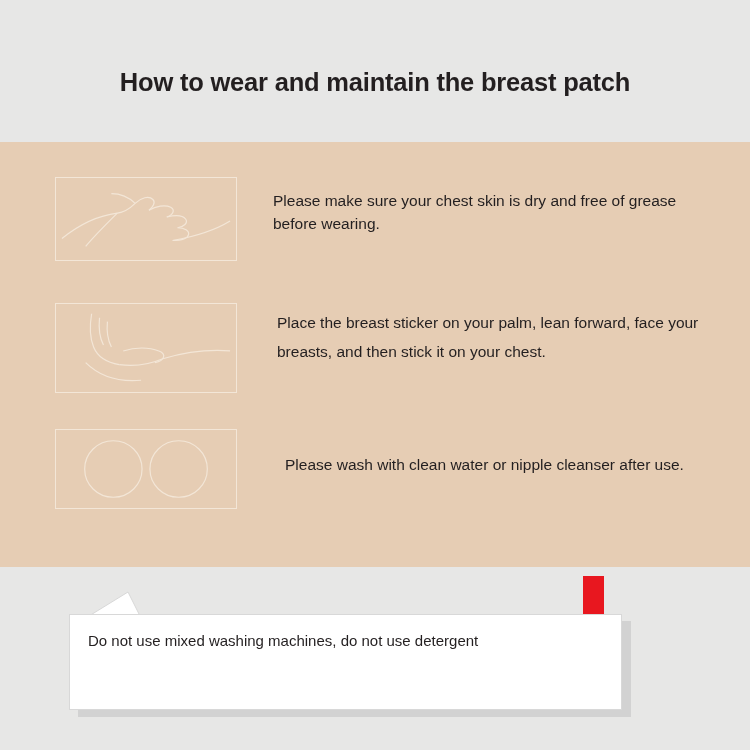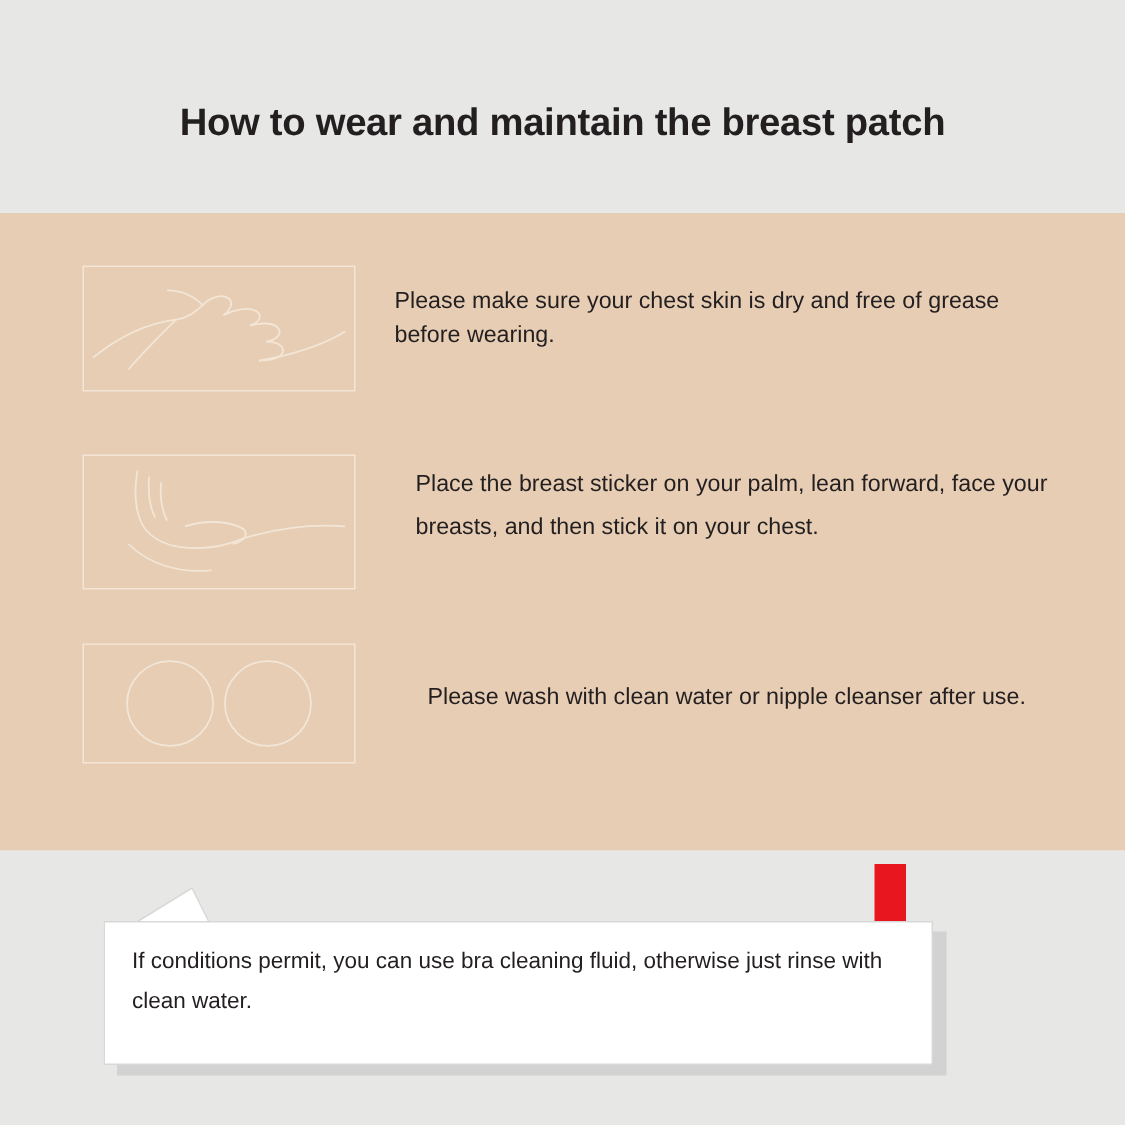--- a/index.html
+++ b/index.html
@@ -61,21 +61,21 @@
     position: relative;
     flex: 0 0 auto;
     overflow: hidden;
   }
   .step-text {
     color: #231f20;
     font-size: 15.5px;
     line-height: 1.5;
   }
   .step1 { left: 55px; top: 35px; }
-  .step1 .step-text { width: 425px; margin-left: 26px; padding-top: 12px; }
+  .step1 .step-text { width: 425px; margin-left: 36px; padding-top: 12px; }
   .step2 { left: 55px; top: 161px; }
   .step2 .step-thumb { height: 90px; }
   .step2 .step-text { width: 443px; margin-left: 40px; padding-top: 6px; line-height: 1.85; }
   .step3 { left: 55px; top: 287px; }
   .step3 .step-thumb { height: 80px; }
   .step3 .step-text { width: 430px; margin-left: 48px; padding-top: 20px; line-height: 2.0; }
 
   
   .thumb-svg { display: block; width: 100%; height: 100%; }
 
@@ -218,18 +218,18 @@
     <div class="note-tail">
       <svg width="54" height="26" viewBox="0 0 54 26" aria-hidden="true">
         <path d="M1 25 L 40 1 L 52 25 Z" fill="#ffffff" stroke="#d8d8d8" stroke-width="1"></path>
         <path d="M2 25 L 52 25" stroke="#ffffff" stroke-width="2"></path>
       </svg>
     </div>
 
     <div class="note-shadow"></div>
 
     <div class="note-box">
-      <div class="note-line wrap">If conditions permit, you can use bra cleaning fluid, otherwise just rinse with clean water.</div>
+      <div class="note-line">Do not use mixed washing machines, do not use detergent</div>
     </div>
 
   </div>
 
 </div>
 
 </body></html>

